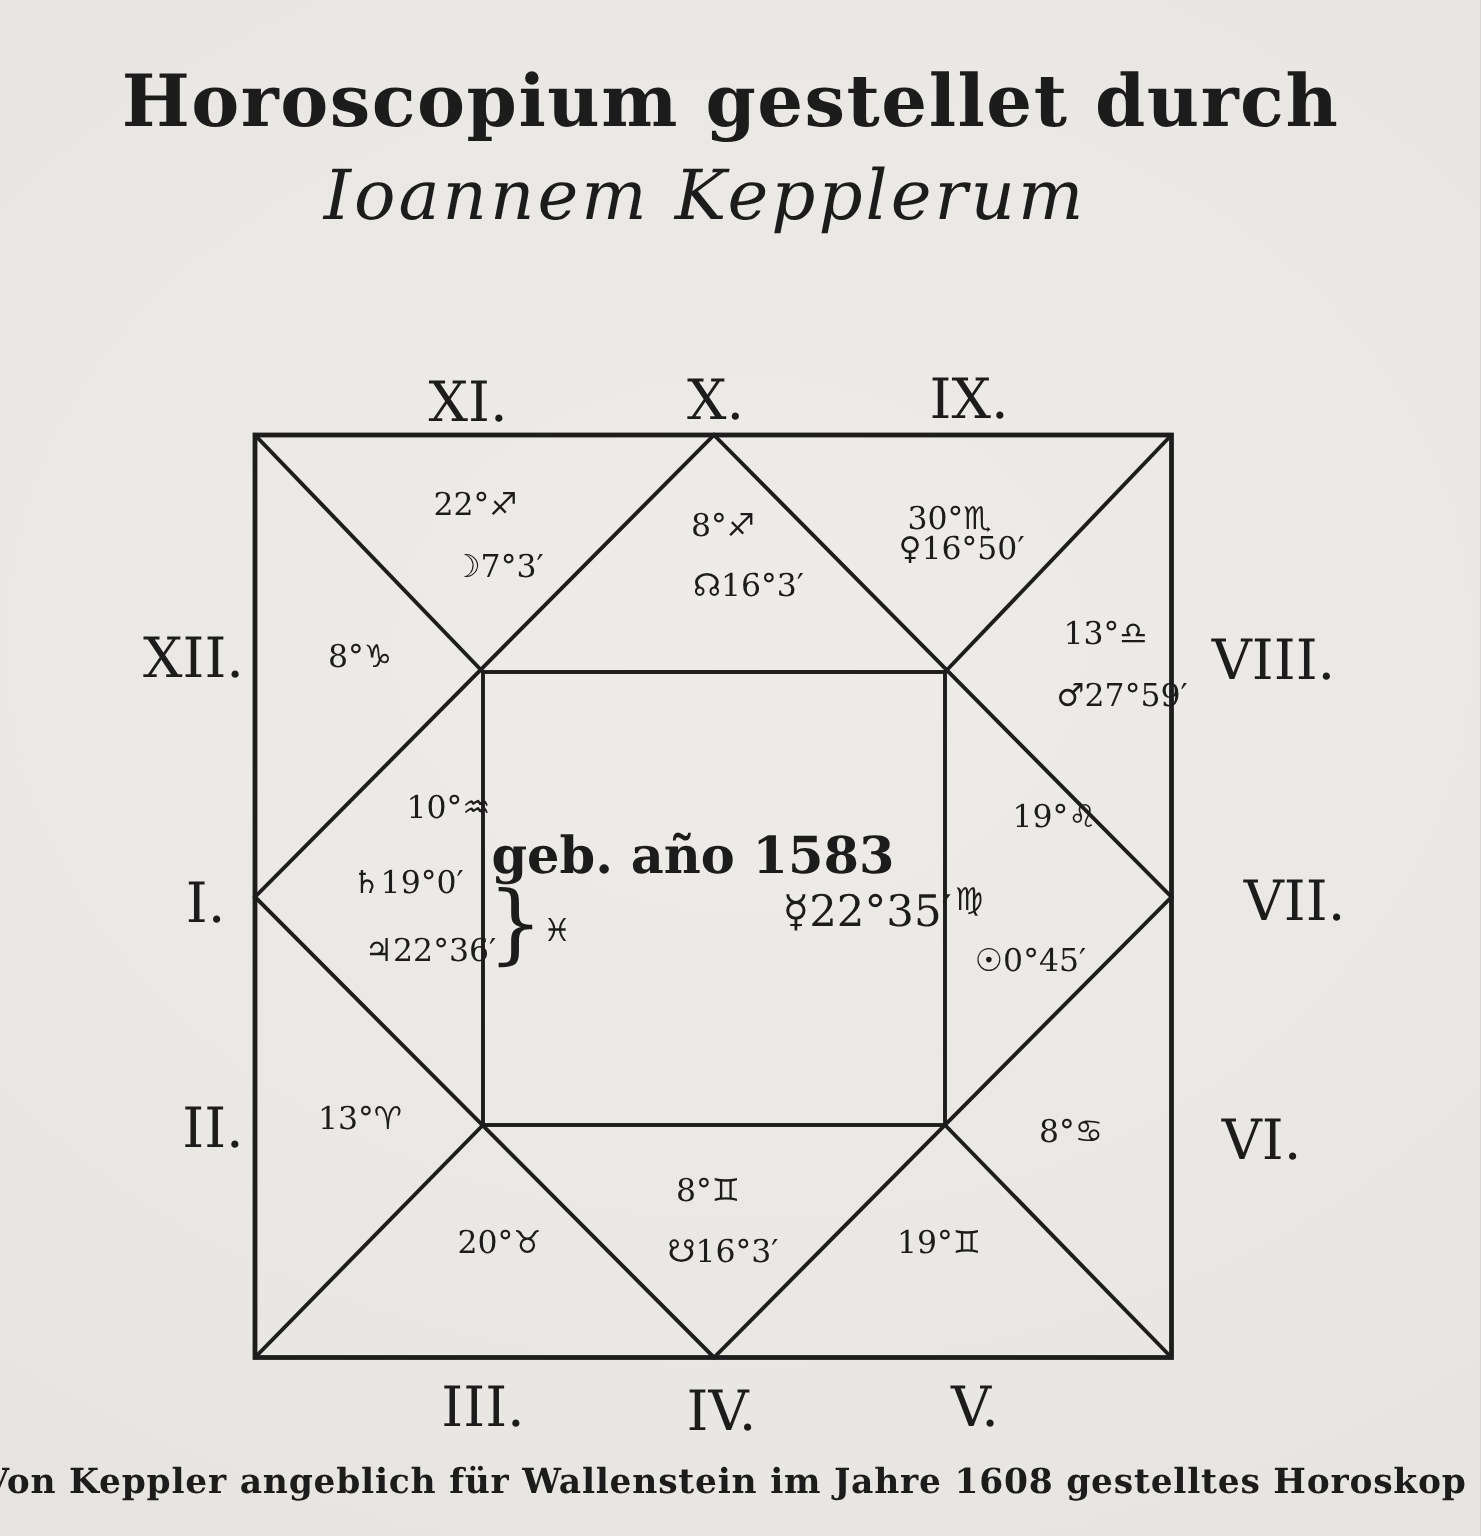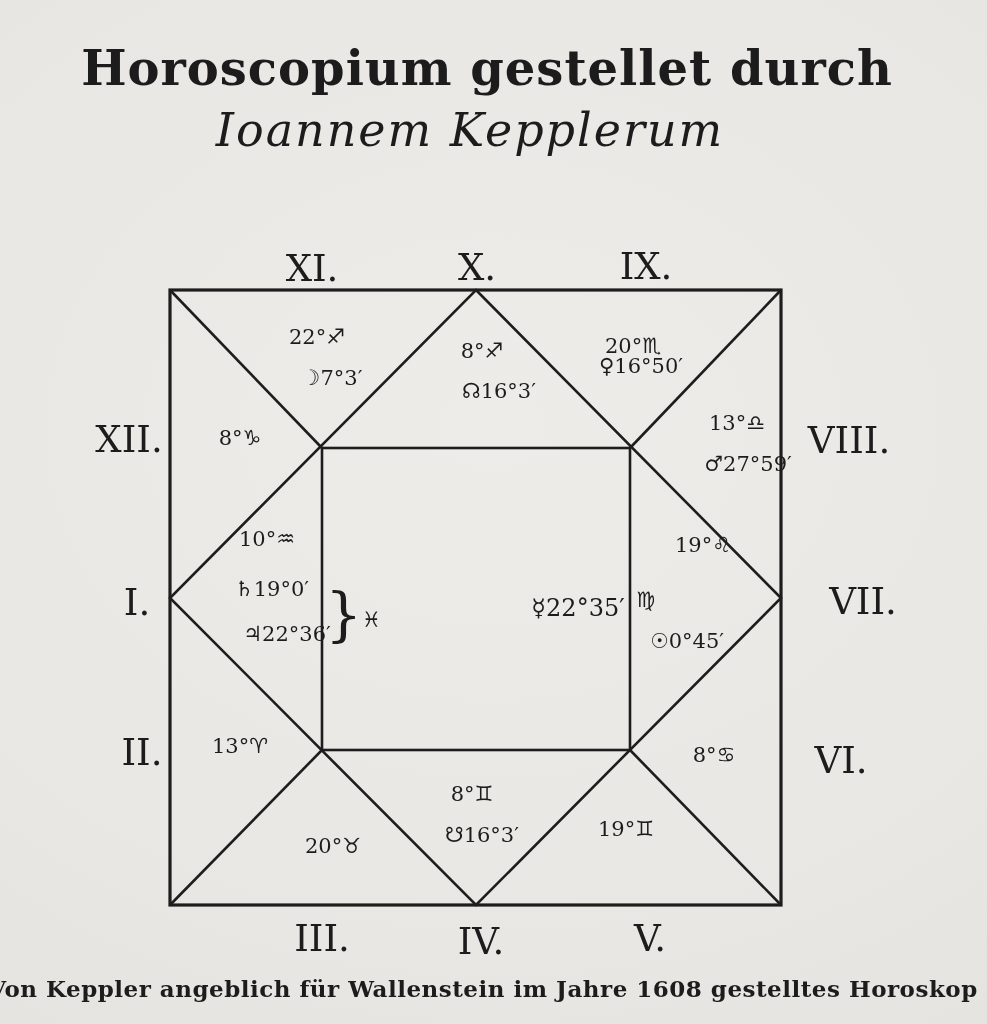--- a/index.html
+++ b/index.html
@@ -22,21 +22,21 @@
   .fraktur{font-weight:bold;}
   .title1{font-size:48px;letter-spacing:1px;}
   .title2{font-size:46px;font-style:italic;letter-spacing:2px;text-align:right;}
   .title3{font-size:38px;letter-spacing:16px;padding-left:16px;}
   .roman{font-size:37px;font-family:"DejaVu Serif",serif;}
   .hc{font-size:21px;font-family:"DejaVu Serif","DejaVu Sans",serif;}
   .brace{font-size:58px;font-weight:400;vertical-align:-8px;}
   .c1{font-size:38px;font-weight:bold;letter-spacing:1px;}
   .c2{font-size:34px;font-weight:bold;}
   .c3{font-size:31px;font-weight:bold;}
-  .cm{font-size:24px;}
+  .cm{font-size:29px;}
   .caption{font-size:23px;font-weight:bold;letter-spacing:0.5px;}
   svg{position:absolute;left:0;top:0;}
 </style>
 </head>
 <body>
 
 <div class="page">
 
   <div class="t fraktur title1" style="left:487px;top:68px">Horoscopium gestellet durch</div>
   <div class="t title2" style="left:470px;top:130px">Ioannem Kepplerum</div>
@@ -65,45 +65,46 @@
   <div class="t roman" style="left:322px;top:938px">III.</div>
   <div class="t roman" style="left:481px;top:941px">IV.</div>
   <div class="t roman" style="left:650px;top:938px">V.</div>
 
   <div class="t hc" style="left:317px;top:337px">22°♐</div>
   <div class="t hc" style="left:332px;top:378px">☽7°3′</div>
 
   <div class="t hc" style="left:482px;top:351px">8°♐</div>
   <div class="t hc" style="left:499px;top:391px">☊16°3′</div>
 
-  <div class="t hc" style="left:633px;top:346px">20°♏</div>
+  <div class="t hc" style="left:633px;top:346px">30°♏</div>
   <div class="t hc" style="left:641px;top:366px">♀16°50′</div>
 
   <div class="t hc" style="left:240px;top:438px">8°♑</div>
 
   <div class="t hc" style="left:737px;top:423px">13°♎</div>
   <div class="t hc" style="left:748px;top:464px">♂27°59′</div>
 
-  <div class="t hc" style="left:267px;top:539px">10°♒</div>
+  <div class="t hc" style="left:299px;top:539px">10°♒</div>
   <div class="t hc" style="left:272px;top:589px">♄19°0′</div>
   <div class="t hc" style="left:287px;top:634px">♃22°36′</div>
   <div class="t" style="left:353px;top:615px"><span class="brace">}</span><span class="hc">♓</span></div>
 
   <div class="t hc" style="left:703px;top:545px">19°♌</div>
   <div class="t hc" style="left:646px;top:600px">♍</div>
   <div class="t hc" style="left:687px;top:641px">☉0°45′</div>
 
   <div class="t hc" style="left:240px;top:746px">13°♈</div>
 
   <div class="t hc" style="left:714px;top:755px">8°♋</div>
 
-  <div class="t hc" style="left:333px;top:846px">20°♉</div>
+  <div class="t hc" style="left:333px;top:829px">20°♉</div>
 
   <div class="t hc" style="left:472px;top:794px">8°♊</div>
   <div class="t hc" style="left:482px;top:835px">☋16°3′</div>
 
   <div class="t hc" style="left:626px;top:829px">19°♊</div>
 
+  <div class="t fraktur c2" style="left:462px;top:571px">geb. año 1583</div>
   <div class="t cm" style="left:578px;top:608px">☿22°35′</div>
 
   <div class="t fraktur caption" style="left:483px;top:988px">Von Keppler angeblich für Wallenstein im Jahre 1608 gestelltes Horoskop</div>
 
 </div>
 
 </body></html>

